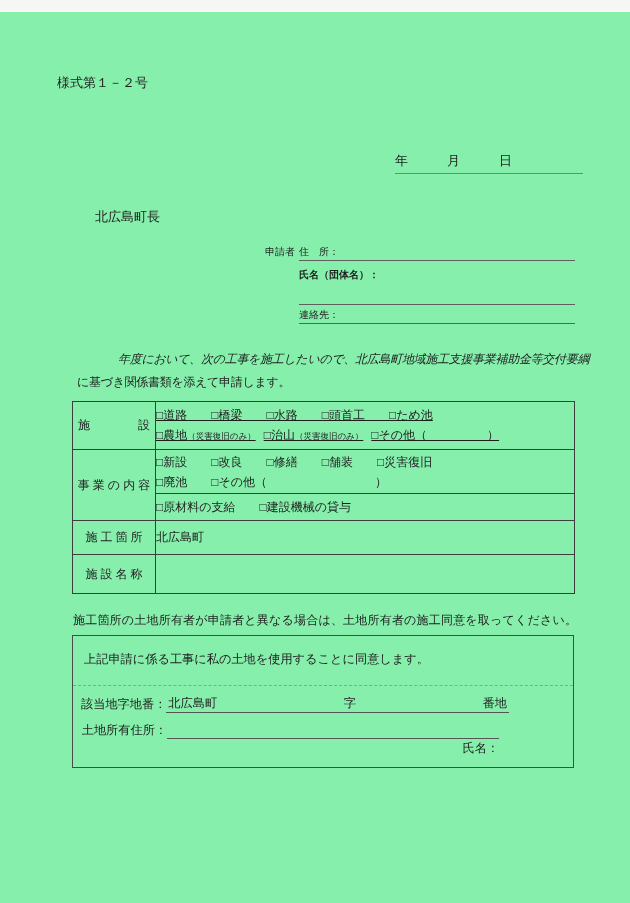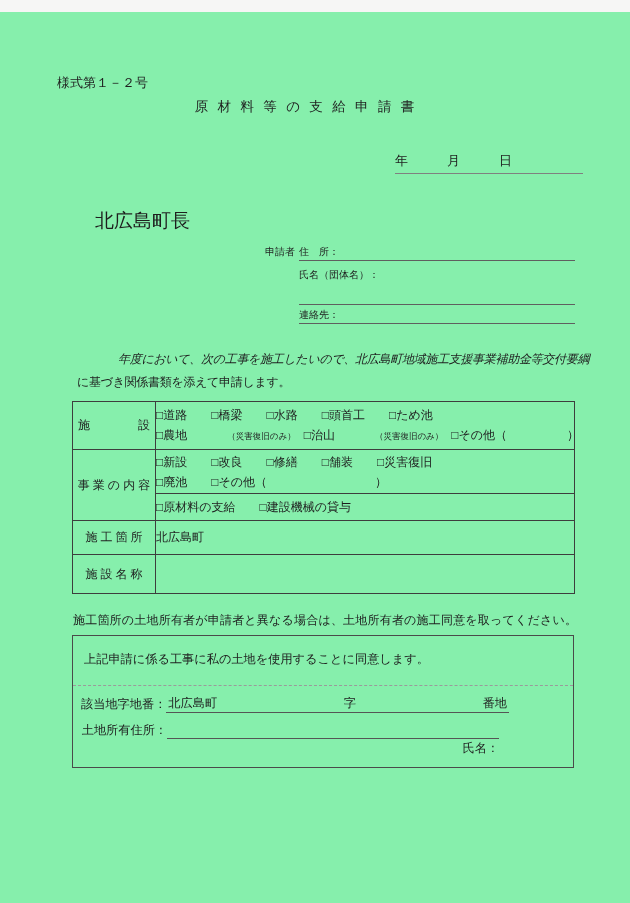--- a/index.html
+++ b/index.html
@@ -11,51 +11,51 @@
   }
   .page{
     position:relative;width:630px;height:903px;
     background:#86efac;overflow:hidden;
     font-size:13px;line-height:1.35;margin-top:12px;
   }
   .abs{position:absolute;}
   .form-number{left:57px;top:62px;font-size:13px;}
   .doc-title{left:0;top:86px;width:612px;text-align:center;font-size:13.5px;letter-spacing:3px;white-space:nowrap;}
   .date-line{left:395px;top:140px;width:188px;border-bottom:1.5px solid #808080;text-align:left;padding:0 17px 3px 0;font-size:13px;white-space:pre;box-sizing:border-box;}
-  .addressee{left:95px;top:196px;font-size:19px;}
+  .addressee{left:95px;top:196px;font-size:13px;}
 
   .applicant{left:265px;top:231px;display:flex;font-size:10px;}
   .ap-label{margin-right:4px;line-height:17px;white-space:nowrap;}
   .ap-fields{width:276px;}
   .f-row{white-space:nowrap;}
   .f-row.underlined{border-bottom:1px solid #5f5f5f;}
   .f-row.addr{height:17px;line-height:17px;}
-  .f-row.name{height:26px;line-height:28px;}
+  .f-row.name{height:26px;line-height:28px;font-weight:bold;}
   .f-row.blank{height:17px;}
   .f-row.contact{height:18px;line-height:19px;}
 
   .paragraph{left:77px;top:336px;width:510px;font-size:12px;letter-spacing:-0.3px;line-height:23px;}
   .paragraph .indented{padding-left:41px;white-space:nowrap;font-style:italic;}
   .paragraph div{white-space:nowrap;}
 
   table.form-table{
     position:absolute;left:72px;top:389px;width:503px;
     border-collapse:collapse;font-size:12px;
     table-layout:fixed;
   }
   table.form-table th,table.form-table td{
     border:1px solid #3d3d3d;vertical-align:middle;
     font-weight:normal;padding:0;
   }
   table.form-table th{width:82px;text-align:center;white-space:pre;}
   td.opt-cell{padding:2px 4px 2px 8px;}
   .opt-line{line-height:20px;white-space:nowrap;}
-  .opt-line .small{font-size:8.5px;padding-left:40px;}
+  .opt-line .small{font-size:8.5px;}
   .opt-line .grp{margin-left:8px;}
-  tr.r-facility td{height:47px;}
+  tr.r-facility td{height:47px;text-decoration:underline;}
   tr.r-project-a td{height:43px;}
   tr.r-project-b td{height:26px;}
   tr.r-location td{height:33px;}
   tr.r-facname td{height:38px;}
   td.val-cell{padding-left:8px;}
 
   .note{left:73px;top:600px;font-size:12px;letter-spacing:0.2px;white-space:nowrap;}
 
   .consent-box{
     left:72px;top:623px;width:502px;height:133px;
@@ -73,21 +73,20 @@
   .owner-label{width:86px;text-align:right;white-space:nowrap;line-height:18px;}
   .owner-field{flex:1;border-bottom:1px solid #555;height:18px;}
 </style>
 </head>
 <body>
 
 <div class="page">
 
   <div class="abs form-number">様式第１－２号</div>
 
-  <div class="abs doc-title">原 材 料 等 の 支 給 申 請 書</div>
 
   <div class="abs date-line">年　　　月　　　日</div>
 
   <div class="abs addressee">北広島町長</div>
 
   <div class="abs applicant">
     <div class="ap-label">申請者</div>
     <div class="ap-fields">
       <div class="f-row addr underlined">
         <span>住　所：</span>

